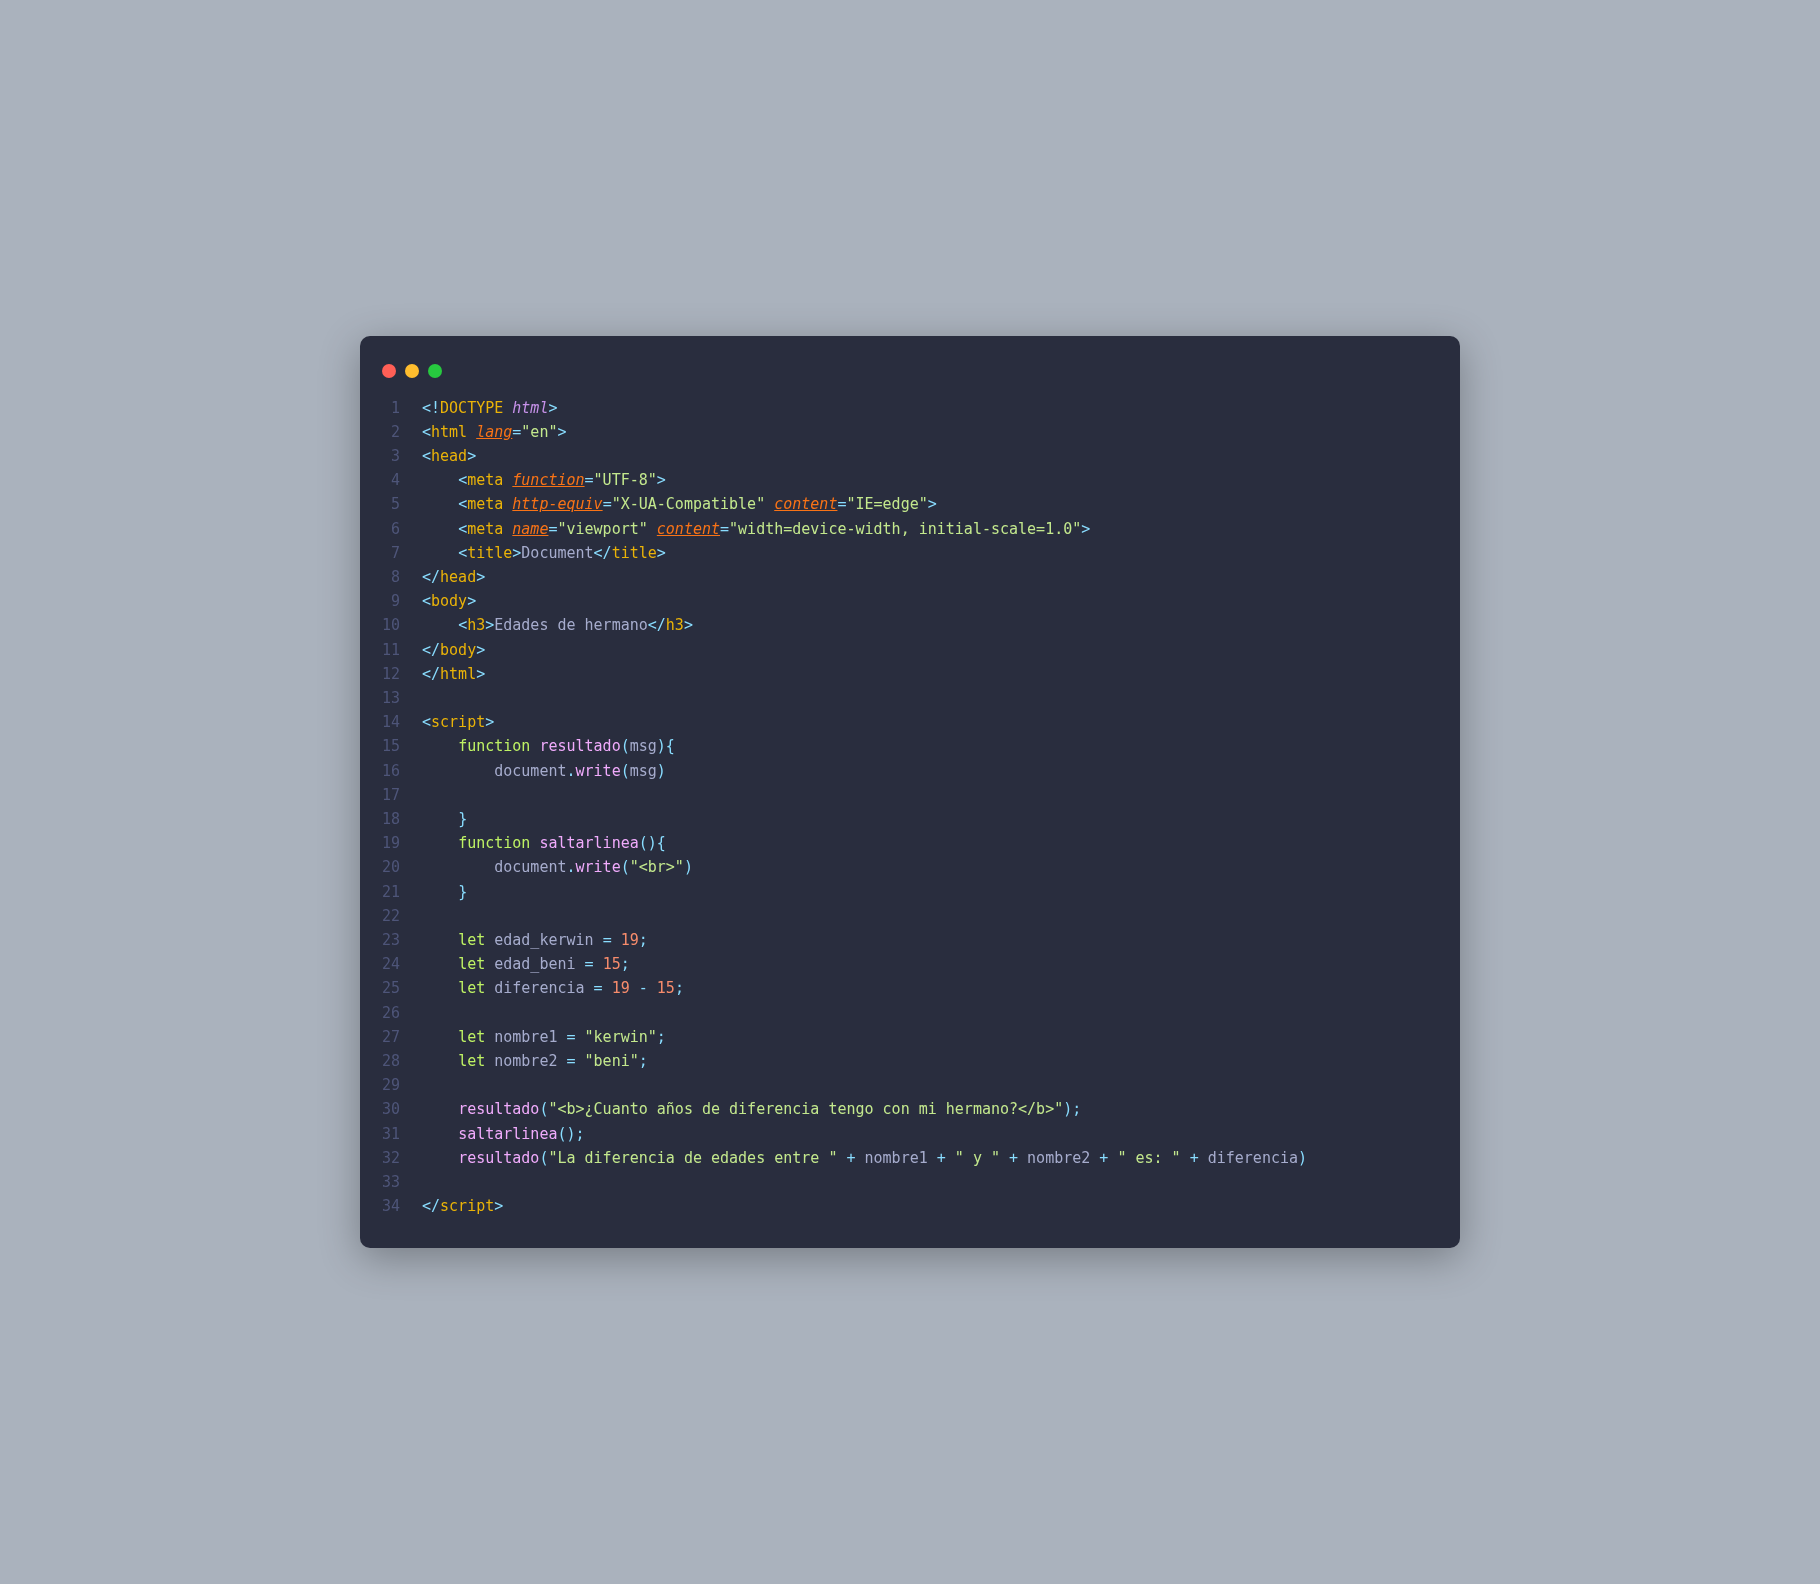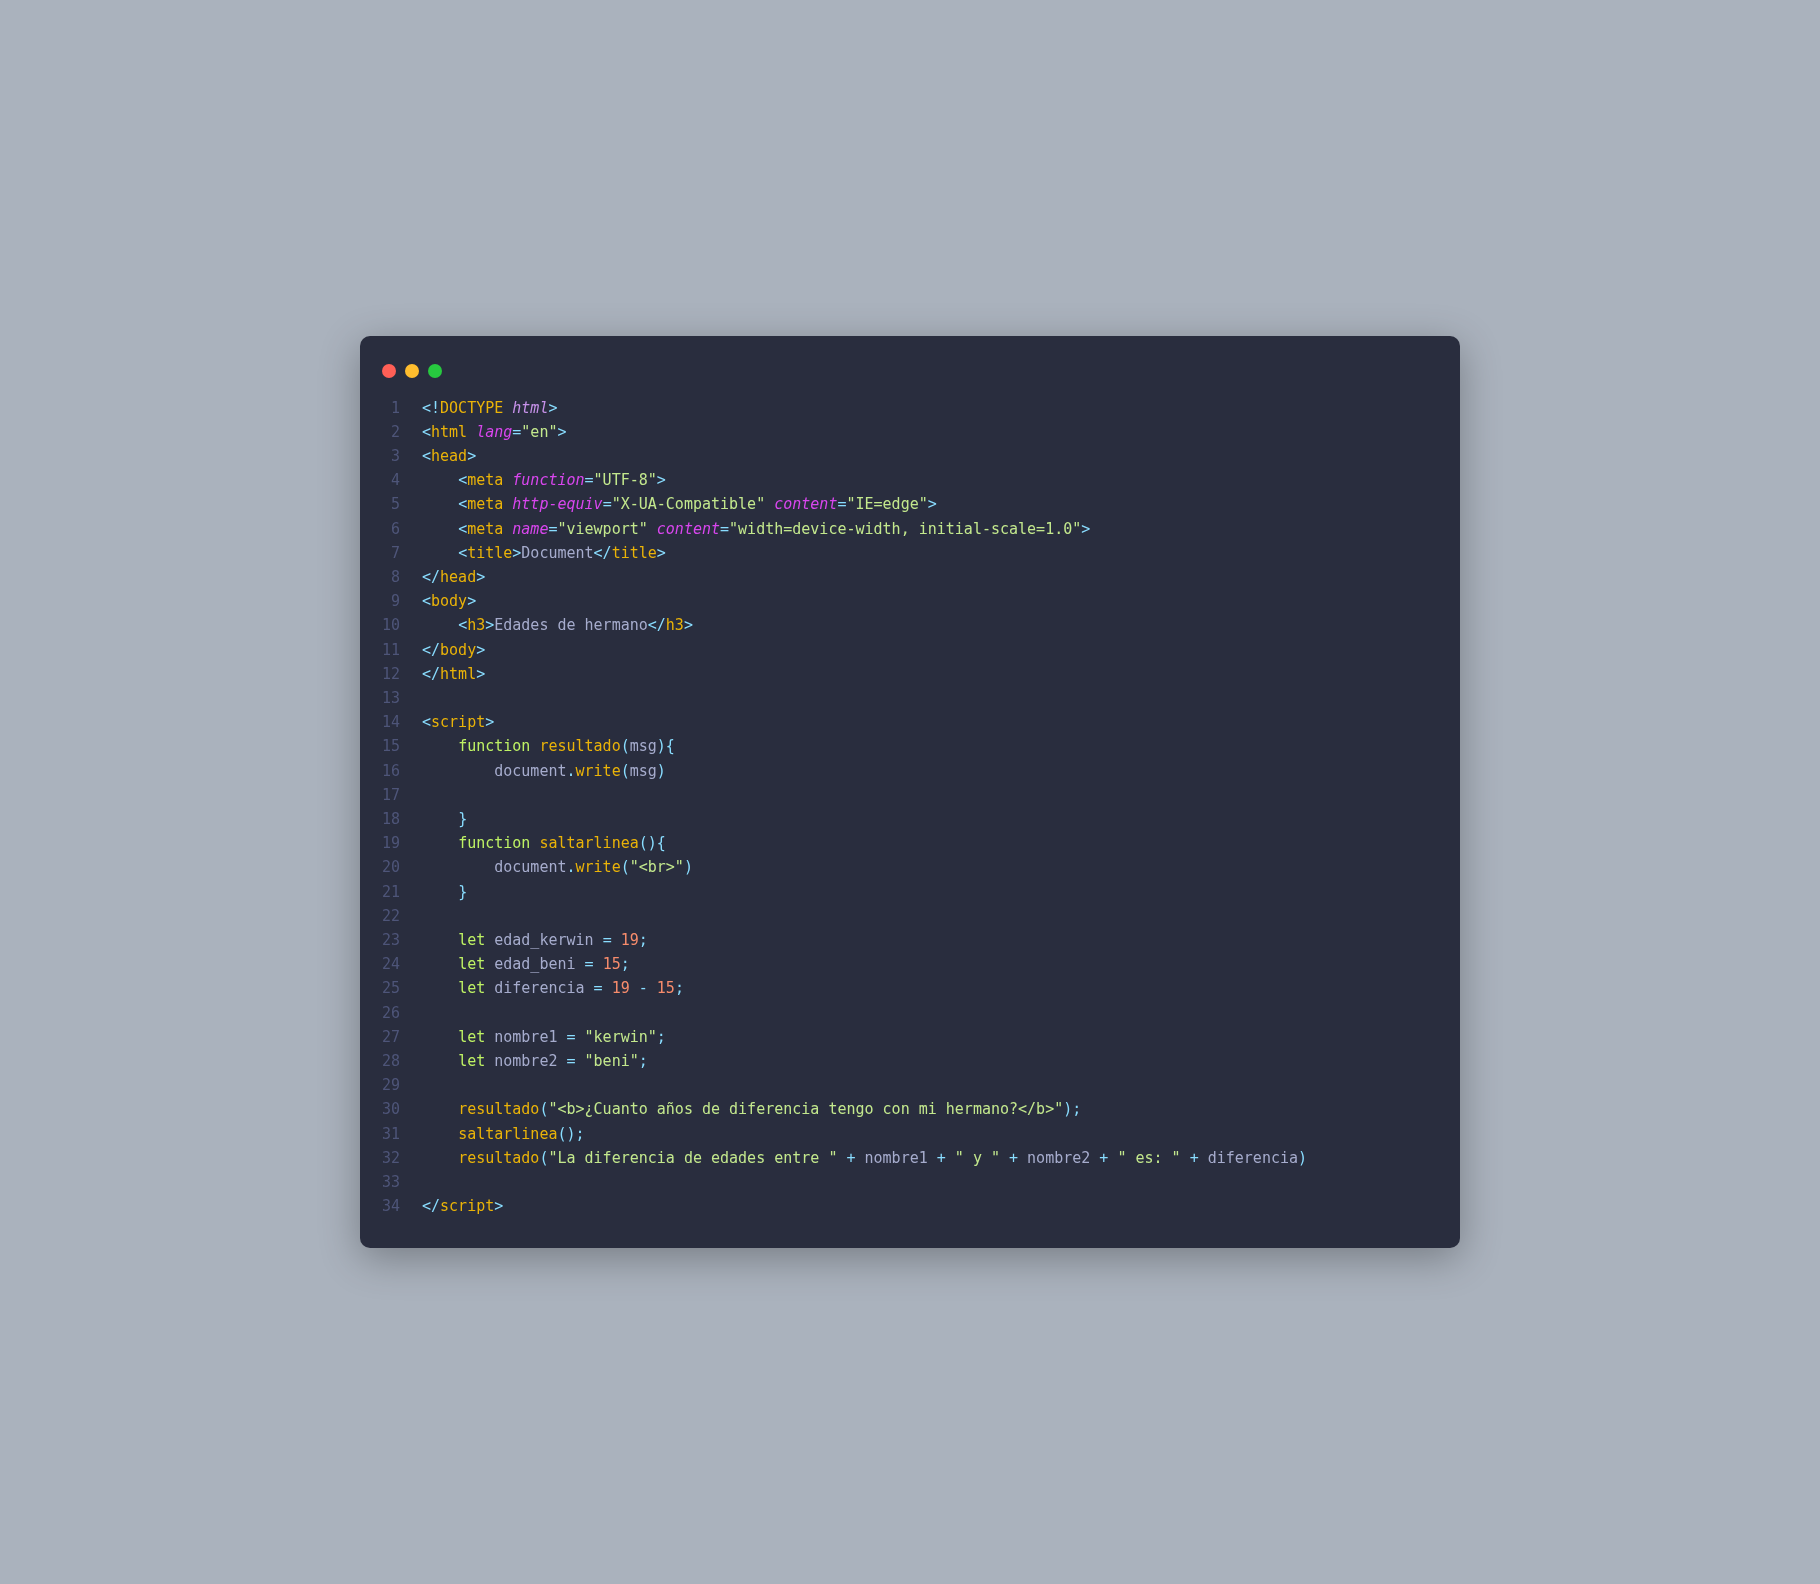--- a/index.html
+++ b/index.html
@@ -45,26 +45,26 @@
     user-select: none;
     flex-shrink: 0;
     width: 40px;
   }
   .code {
     white-space: pre;
     color: #a6accd;
   }
   .c-punct { color: #89ddff; }
   .c-tag   { color: #eab308; }
-  .c-attr  { color: #d946ef; font-style: italic; }
+  .c-attr  { color: #f97316; font-style: italic; text-decoration: underline; }
   .c-op    { color: #89ddff; }
   .c-str   { color: #c3e88d; }
   .c-text  { color: #a6accd; }
   .c-kw    { color: #bef264; }
-  .c-fn    { color: #eab308; }
+  .c-fn    { color: #f0abfc; }
   .c-param { color: #a6accd; }
   .c-num   { color: #f78c6c; }
   .c-var   { color: #a6accd; }
   .c-doct  { color: #c792ea; font-style: italic; }
 </style>
 </head>
 <body>
 
 <div class="editor-window">
   <div class="title-bar">

